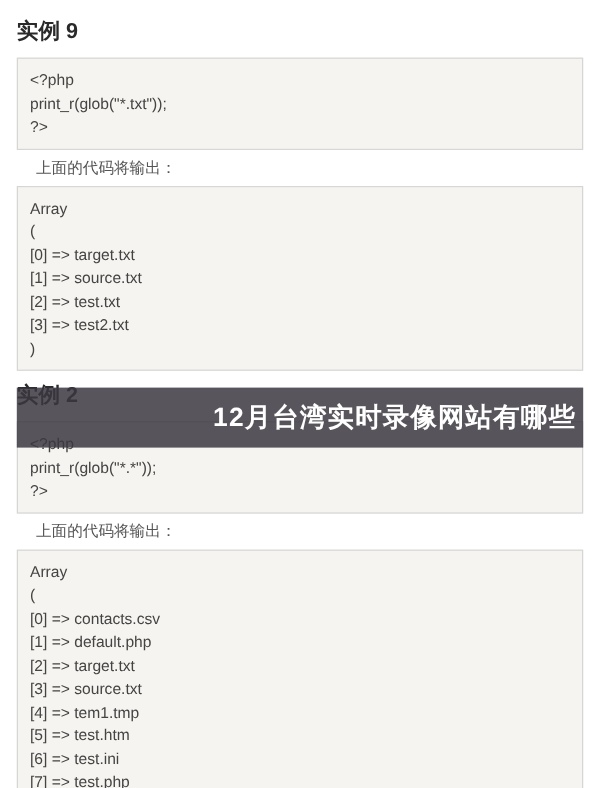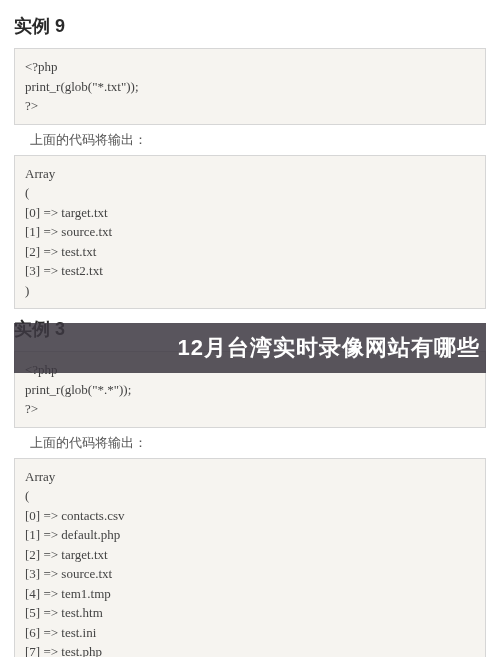--- a/index.html
+++ b/index.html
@@ -15,21 +15,21 @@
   .example-heading {
     font-size: 18px;
     font-weight: bold;
     color: #2a2a2a;
     margin: 4px 0 10px 0;
   }
   .code-block {
     background: #f6f4f0;
     border: 1px solid #d6d6d6;
     padding: 8px 10px;
-    font-family: Liberation Serif, serif;
+    font-family: Liberation Sans, sans-serif;
     font-size: 13px;
     line-height: 1.5;
     white-space: pre;
     color: #444;
     margin-bottom: 6px;
     overflow-x: auto;
   }
   .output-label {
     font-size: 13px;
     color: #555;
@@ -70,21 +70,21 @@
   <div class="code-block">Array
 (
 [0] =&gt; target.txt
 [1] =&gt; source.txt
 [2] =&gt; test.txt
 [3] =&gt; test2.txt
 )</div>
 
   <div class="overlay-wrap">
 
-    <h2 class="example-heading">实例 3</h2>
+    <h2 class="example-heading">实例 2</h2>
 
     <div class="overlay-banner">12月台湾实时录像网站有哪些</div>
 
     <div class="code-block">&lt;?php
 print_r(glob("*.*"));
 ?&gt;</div>
 
     <div class="output-label">上面的代码将输出：</div>
 
     <div class="code-block">Array

